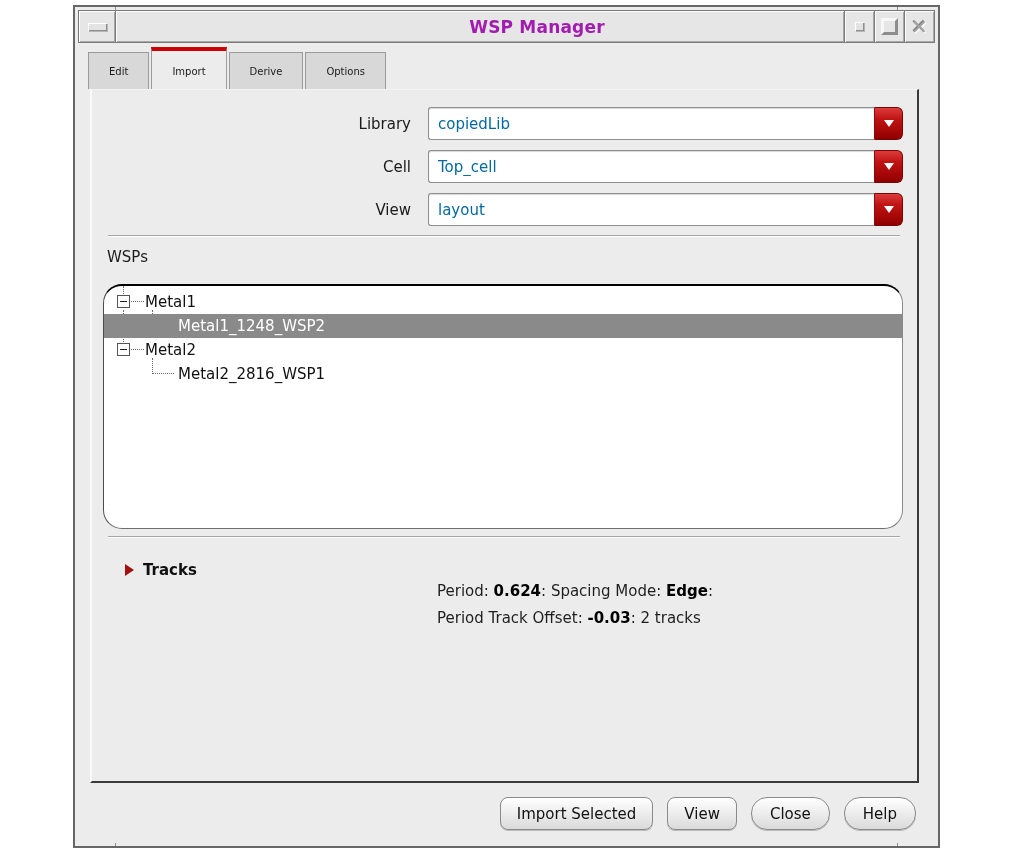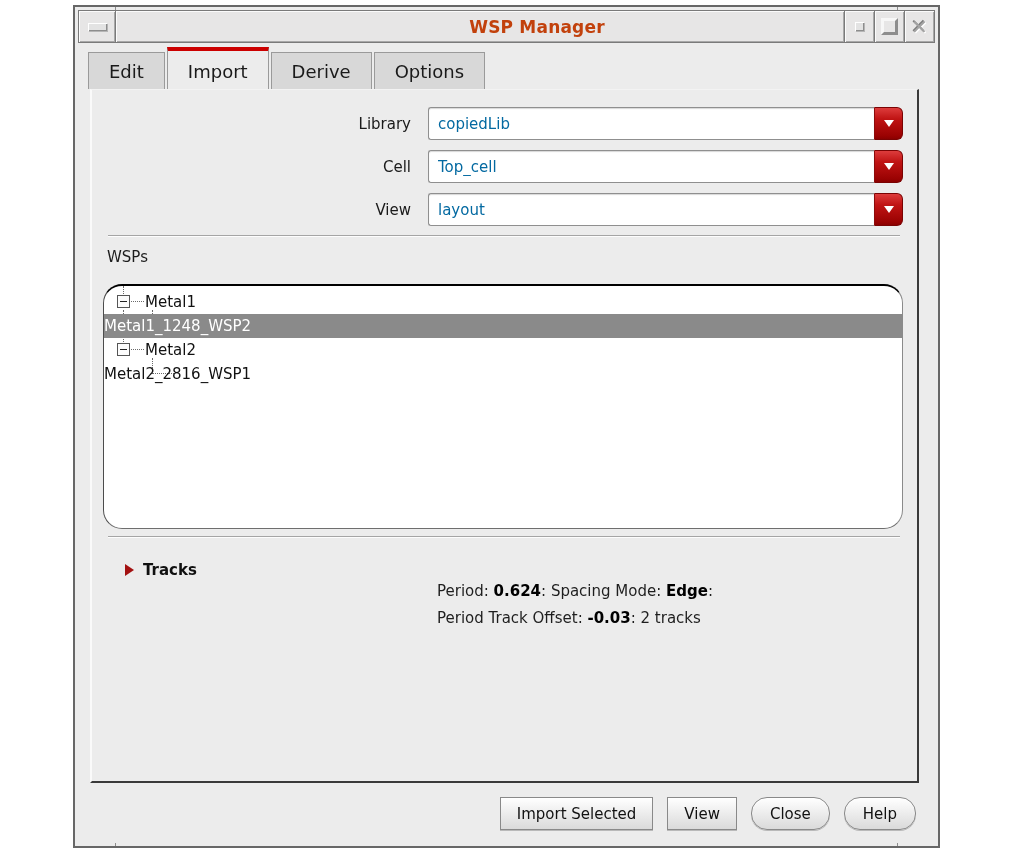--- a/index.html
+++ b/index.html
@@ -18,40 +18,40 @@
 
   
   .titlebar { height:33px; display:flex; flex-shrink:0;
               border:1px solid #7a7a7a; background:#e7e6e6; }
   .tb-piece { box-shadow: inset 1px 1px 0 #fbfbfb, inset -1px -1px 0 #a8a8a8; }
   .menu-btn { width:37px; border-right:1px solid #7a7a7a;
               display:flex; align-items:center; justify-content:center; cursor:default; }
   .menu-glyph { width:19px; height:8px; background:#e3e3e3;
                 box-shadow: inset 1px 1px 0 #ffffff, inset -1px -1px 0 #8d8d8d, 1px 1px 0 #b5b5b5; }
   .tb-title { flex:1; display:flex; align-items:center; justify-content:center;
-              padding-left:114px; font-size:17px; font-weight:bold; color:#c2410c;
+              padding-left:114px; font-size:17px; font-weight:bold; color:#a21caf;
               letter-spacing:0.2px; }
   .tb-btn { width:30px; border-left:1px solid #7a7a7a;
             display:flex; align-items:center; justify-content:center; cursor:default; }
   .min-glyph { width:9px; height:9px; background:#e3e3e3;
                box-shadow: inset 1px 1px 0 #ffffff, inset -1px -1px 0 #8d8d8d, 1px 1px 0 #b5b5b5; }
   .max-glyph { width:17px; height:17px; background:transparent;
                border:3px solid; border-color:#f7f7f7 #8d8d8d #8d8d8d #f7f7f7; }
   .close-glyph { font-size:20px; font-weight:bold; color:#a3a3a3; line-height:1;
                  text-shadow:-1px -1px 0 #7c7c7c, 1px 1px 0 #ffffff; }
 
   
   .client { flex:1; position:relative; margin-top:3px; }
 
   
   .tabbar { position:absolute; left:10px; top:1px; height:42px;
             display:flex; align-items:flex-end; z-index:3; }
   .tab { height:37px; padding:0 20px; display:flex; align-items:center;
          background:#d8d8d8; border:1px solid #9a9a9a; border-bottom:none;
-         margin-right:2px; font-size:18px; color:#1a1a1a; cursor:default; }
+         margin-right:2px; font-size:10px; color:#1a1a1a; cursor:default; }
   .tab.active { height:42px; background:#ececec; border-top:4px solid #cc0000;
                 padding-top:2px; }
 
   
   .panel { position:absolute; left:12px; top:43px; width:829px; height:694px;
            background:#ececec; z-index:1;
            border-left:2px solid #fafafa; border-top:1px solid #f3f3f3;
            border-right:2px solid #3a3a3a; border-bottom:2px solid #3a3a3a; }
 
   
@@ -82,21 +82,21 @@
   .tree { position:absolute; left:11px; top:194px; width:800px; height:245px;
           background:#ffffff; overflow:hidden;
           border-top:2px solid #000000; border-left:1px solid #4c4c4c;
           border-right:1px solid #8a8a8a; border-bottom:1px solid #6e6e6e;border-radius:19px; }
   .tree-row { position:absolute; left:0; width:100%; height:24px;
               display:flex; align-items:center; font-size:15px; color:#111;
               cursor:default; }
   .row1 { top:4px; }  .row2 { top:28px; }  .row3 { top:52px; }  .row4 { top:76px; }
   .tree-row.selected { background:#8a8a8a; color:#ffffff; }
   .parent-label { margin-left:41px; }
-  .child-label { }
+  .child-label { margin-left:74px; }
   .expander { position:absolute; left:13px; width:13px; height:13px;
               background:#fcfcfc; border:1px solid #555; cursor:default;
               display:flex; align-items:center; justify-content:center; }
   .exp1 { top:9px; } .exp2 { top:57px; }
   .expander .minus { width:7px; height:1px; background:#222; }
   .dot-v { position:absolute; width:1px; border-left:1px dotted #6a6a6a; }
   .dot-h { position:absolute; height:1px; border-top:1px dotted #6a6a6a; }
   .dv-stub { left:19px; top:0; height:8px; }
   .dv-mid  { left:19px; top:24px; height:32px; }
   .dv-c1   { left:48px; top:24px; height:16px; }
@@ -114,21 +114,21 @@
                border-top:6px solid transparent; border-bottom:6px solid transparent; }
   .tracks-text { position:absolute; left:345px; top:488px; font-size:15px;
                  line-height:27px; color:#1e1e1e; }
   .tracks-text b { color:#000; }
 
   
   .footer { position:absolute; right:19px; top:751px; display:flex; gap:14px; }
   .btn { height:33px; padding:0 16px; display:flex; align-items:center;
          font-size:15px; font-family:inherit; color:#111; cursor:default;
          background:linear-gradient(#ffffff, #f0f0f0 40%, #dadada);
-         border:1px solid #898989; border-radius:0;
+         border:1px solid #898989; border-radius:8px;
          box-shadow:0 1px 0 #b9b9b9, inset 0 1px 0 #ffffff; }
   .btn.pill { border-radius:16px; padding:0 18px; }
 </style>
 </head>
 <body>
 
 <div class="window">
   <div class="frame-notch notch-tl"></div>
   <div class="frame-notch notch-tr"></div>
   <div class="frame-notch notch-bl"></div>

